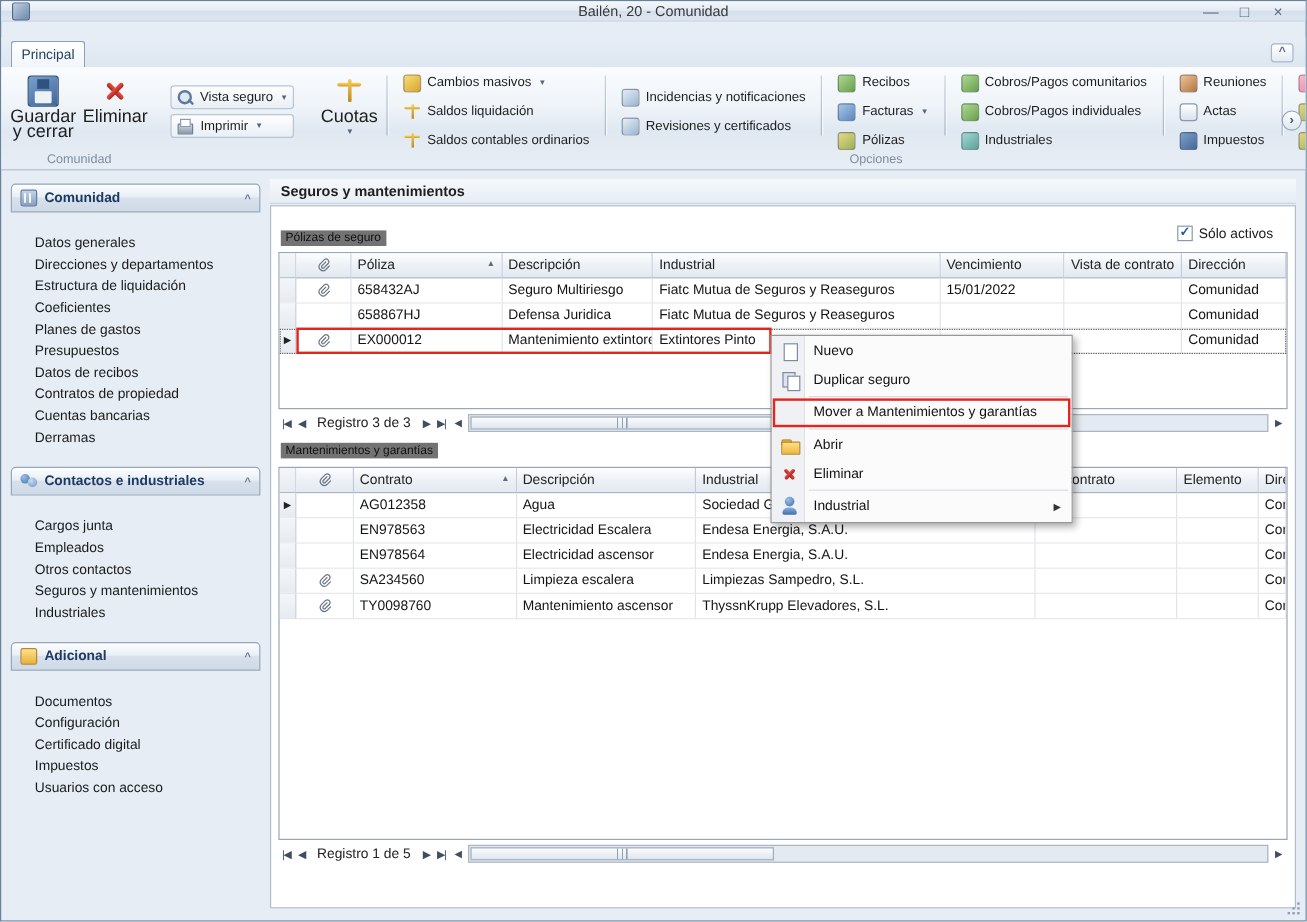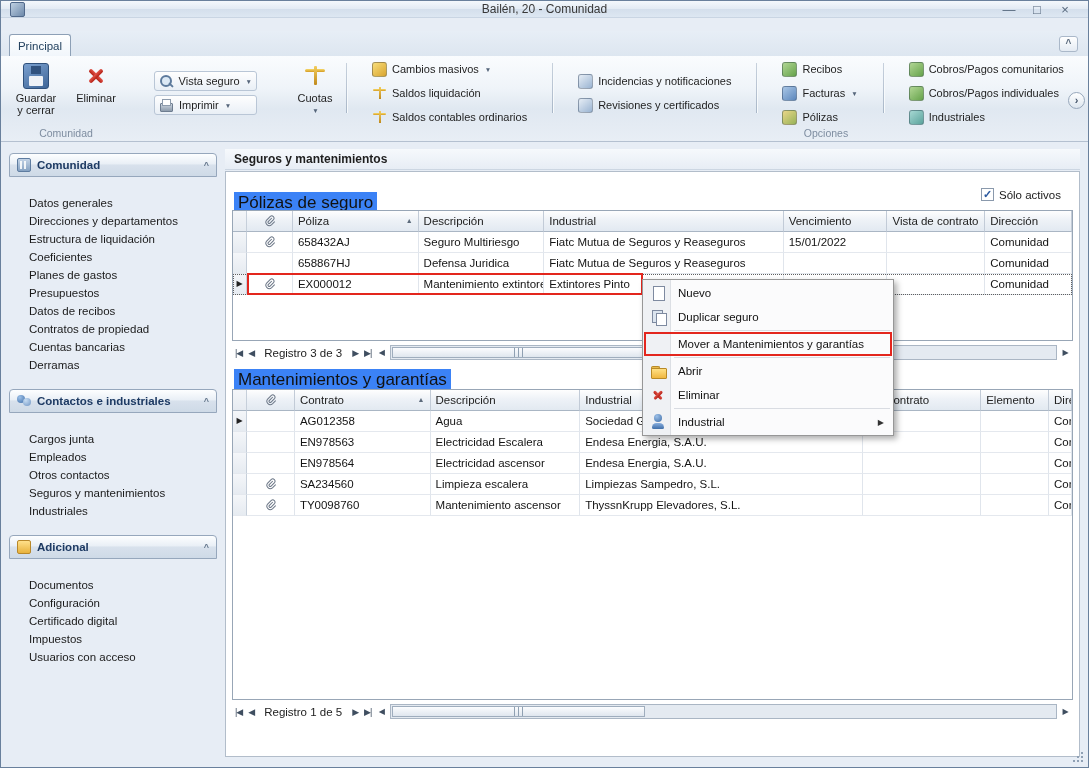--- a/index.html
+++ b/index.html
@@ -20,22 +20,22 @@
 .tab{position:absolute;left:8px;top:3px;width:62px;height:22px;background:linear-gradient(#feffff,#f1f6fb);border:1px solid #8da0b6;border-bottom:none;border-radius:3px 3px 0 0;display:flex;align-items:center;justify-content:center;font-size:11.5px;color:#24425f}
 .collapse-btn{position:absolute;right:10px;top:5px;width:19px;height:16px;border:1px solid #aab8c9;border-radius:3px;background:linear-gradient(#ffffff,#e4ebf3);color:#5b6b7e;font-size:10px;text-align:center;line-height:13px;font-weight:bold}
 
 
 .ribbon{position:absolute;left:0;top:55px;right:0;height:86px;background:linear-gradient(#fafcfe,#eff4f9 38%,#e0e8f1 62%,#e8eef5);border-bottom:1px solid #b4c0d0;display:flex;align-items:stretch;padding:2px 0 0 2px;overflow:hidden}
 .rgroup{position:relative;display:flex;flex-direction:column;padding:1px 3px 14px 3px}
 .rg-body{display:flex;flex:1;align-items:stretch}
 .rgroup-label{position:absolute;left:0;right:0;bottom:2px;text-align:center;font-size:10.5px;color:#7e8da0;white-space:nowrap}
 .rg-sep{width:1px;margin:4px 1px 14px 1px;background:linear-gradient(#c7d1dd,#a9b7c8);box-shadow:1px 0 0 #f7fafc}
 .bigbtn{width:60px;display:flex;flex-direction:column;align-items:center;padding-top:4px;gap:3px;border-radius:3px}
-.bigbtn .lbl{font-size:11px;line-height:12px;text-align:center;color:#1e1e1e}
-.stack{display:flex;flex-direction:column;justify-content:center;gap:4px;padding:0 20px}
+.bigbtn .lbl{font-size:15px;line-height:12px;text-align:center;color:#1e1e1e}
+.stack{display:flex;flex-direction:column;justify-content:center;gap:4px;padding:0 8px}
 .smallbtn{display:flex;align-items:center;gap:5px;height:20px;padding:0 4px;font-size:11px;white-space:nowrap;color:#1e1e1e}
 .smallbtn.boxed{border:1px solid #b9c6d6;border-radius:3px;background:linear-gradient(#fefefe,#e9eff6);width:103px}
 .dd{font-size:6.5px;color:#55657a;margin-left:1px}
 .rscroll{position:absolute;right:3px;top:36px;width:17px;height:17px;border-radius:50%;background:linear-gradient(#ffffff,#dde6ef);border:1px solid #97a7bb;color:#44556b;font-size:11px;line-height:14px;text-align:center;z-index:6;font-weight:bold}
 
 
 .i-save{width:26px;height:26px;background:linear-gradient(150deg,#7aa0cf,#3f6698);border:1px solid #2f517c;border-radius:3px;position:relative}
 .i-save::before{content:"";position:absolute;left:7px;right:7px;top:2px;height:8px;background:#30527e}
 .i-save::after{content:"";position:absolute;left:5px;right:5px;bottom:2px;height:10px;background:#eef2f7;border-radius:1px}
 .xbars{width:26px;height:26px;position:relative}
@@ -79,21 +79,21 @@
 .s-ic{width:14px;height:14px;position:relative;flex:0 0 auto}
 .s-building{background:linear-gradient(#c3d3e6,#86a2c2);border:1px solid #5e7ca0;border-radius:2px}
 .s-building::after{content:"";position:absolute;left:2px;top:2px;right:2px;bottom:2px;background:repeating-linear-gradient(90deg,rgba(255,255,255,.85) 0 2px,transparent 2px 4px)}
 .s-people::before{content:"";position:absolute;left:0;top:1px;width:8px;height:8px;border-radius:50%;background:radial-gradient(circle at 35% 30%,#9cc0e8,#3f6ea8)}
 .s-people::after{content:"";position:absolute;right:0;top:4px;width:8px;height:8px;border-radius:50%;background:radial-gradient(circle at 35% 30%,#c6dcf2,#6f95c4)}
 .s-plus{background:linear-gradient(#ffe08a,#e8b23c);border:1px solid #b8882a;border-radius:2px}
 
 
 .main-header{position:absolute;left:224px;top:148px;right:8px;height:21px;font-weight:bold;font-size:12px;color:#1e1e1e;padding:3px 0 0 9px;background:linear-gradient(#f6f9fc,#e7edf5);border-bottom:1px solid #ccd6e2}
 .panel{position:absolute;left:224px;top:170px;right:8px;bottom:10px;background:#ffffff;border:1px solid #b2bdca}
-.ylabel{position:absolute;background:#3b82f6;padding:1px 4px;font-size:17px;color:#111;white-space:nowrap}
+.ylabel{position:absolute;background:#737373;padding:1px 4px;font-size:10px;color:#111;white-space:nowrap}
 .chk{position:absolute;right:18px;top:16px;display:flex;align-items:center;gap:5px;font-size:11.5px;color:#1a1a1a}
 .chk-box{width:13px;height:13px;background:#fff;border:1px solid #8a99ac;display:flex;align-items:center;justify-content:center;color:#2c5aa0;font-size:11px;font-weight:bold;line-height:11px}
 
 
 .grid{position:absolute;background:#fff;border:1px solid #98a6b6;overflow:hidden}
 .grow{display:flex;height:21px}
 .gc{border-right:1px solid #e0e5ec;border-bottom:1px solid #e4e8ee;padding:0 5px;font-size:11.5px;line-height:20px;white-space:nowrap;overflow:hidden;color:#141414}
 .g-head .gc{background:linear-gradient(#fefefe,#eef2f7 45%,#e2e9f1);border-right:1px solid #c2cbd7;border-bottom:1px solid #aab6c4;color:#222;display:flex;align-items:center}
 .gc.icell{background:linear-gradient(#f4f6f9,#e6ebf1);border-right:1px solid #c6cfda;padding:0 2px;display:flex;align-items:center;justify-content:center}
 .cur-arrow{font-size:8px;color:#222}

